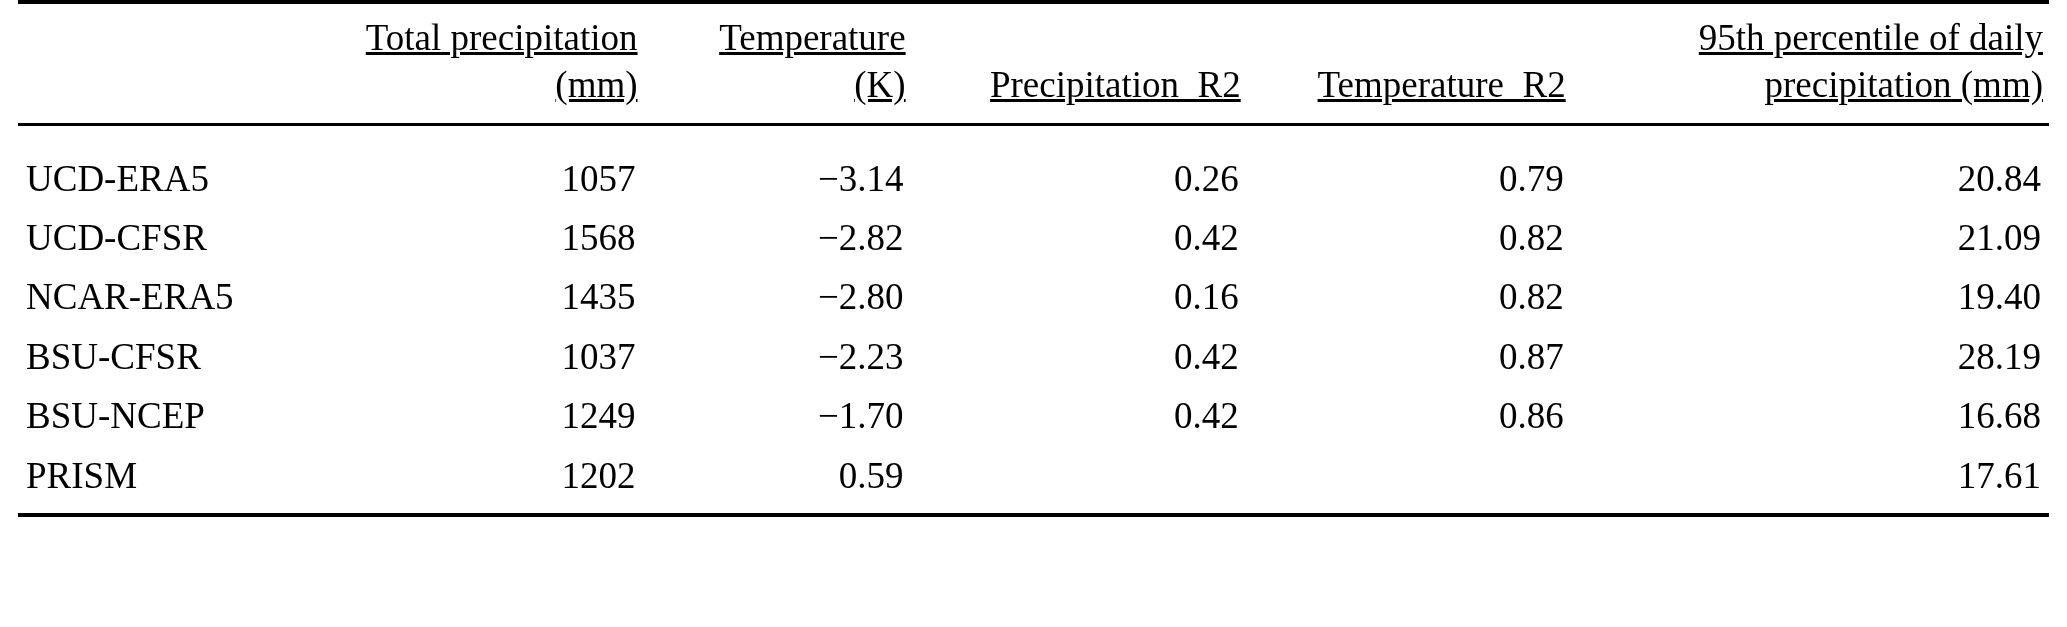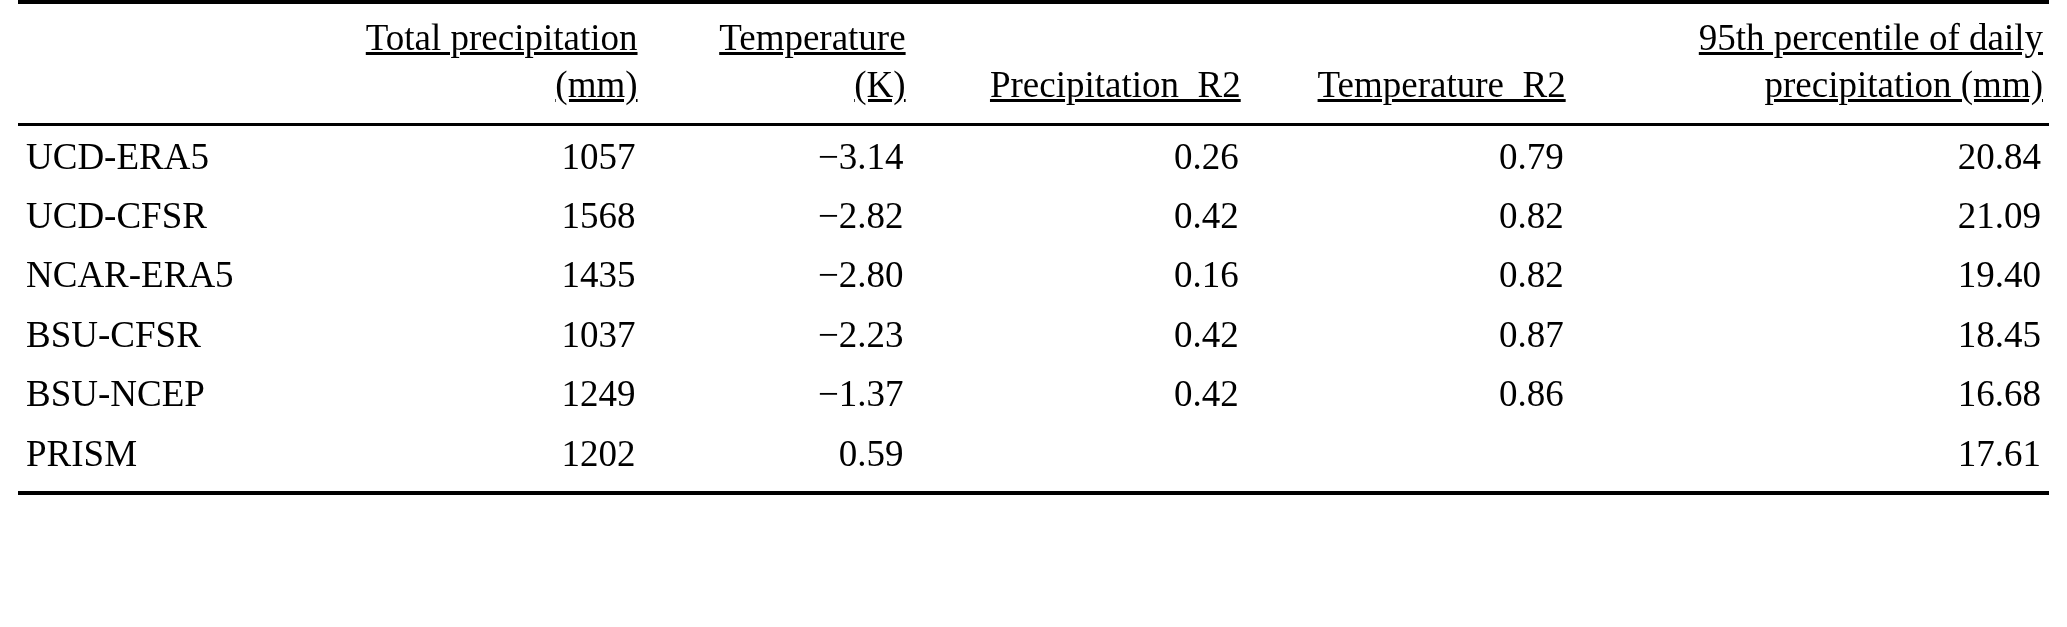--- a/index.html
+++ b/index.html
@@ -50,21 +50,21 @@
     padding-right: 8px;
     white-space: nowrap;
   }
   thead th.col-num {
     padding-right: 8px;
   }
   tbody td {
     padding: 6px 8px 6px 8px;
   }
   tbody tr:first-child td {
-    padding-top: 7px;
+    padding-top: 29px;
   }
   tbody tr:last-child td {
     padding-bottom: 14px;
   }
   
   col.c0 { width: 14.6%; }
   col.c1 { width: 16.2%; }
   col.c2 { width: 13.2%; }
   col.c3 { width: 16.5%; }
   col.c4 { width: 16.0%; }
@@ -138,26 +138,26 @@
         <td class="col-num">0.16</td>
         <td class="col-num">0.82</td>
         <td class="col-num">19.40</td>
       </tr>
       <tr>
         <td class="row-label">BSU-CFSR</td>
         <td class="col-num">1037</td>
         <td class="col-num">−2.23</td>
         <td class="col-num">0.42</td>
         <td class="col-num">0.87</td>
-        <td class="col-num">18.45</td>
+        <td class="col-num">28.19</td>
       </tr>
       <tr>
         <td class="row-label">BSU-NCEP</td>
         <td class="col-num">1249</td>
-        <td class="col-num">−1.37</td>
+        <td class="col-num">−1.70</td>
         <td class="col-num">0.42</td>
         <td class="col-num">0.86</td>
         <td class="col-num">16.68</td>
       </tr>
       <tr class="rule-bottom">
         <td class="row-label">PRISM</td>
         <td class="col-num">1202</td>
         <td class="col-num">0.59</td>
         <td class="col-num"></td>
         <td class="col-num"></td>

